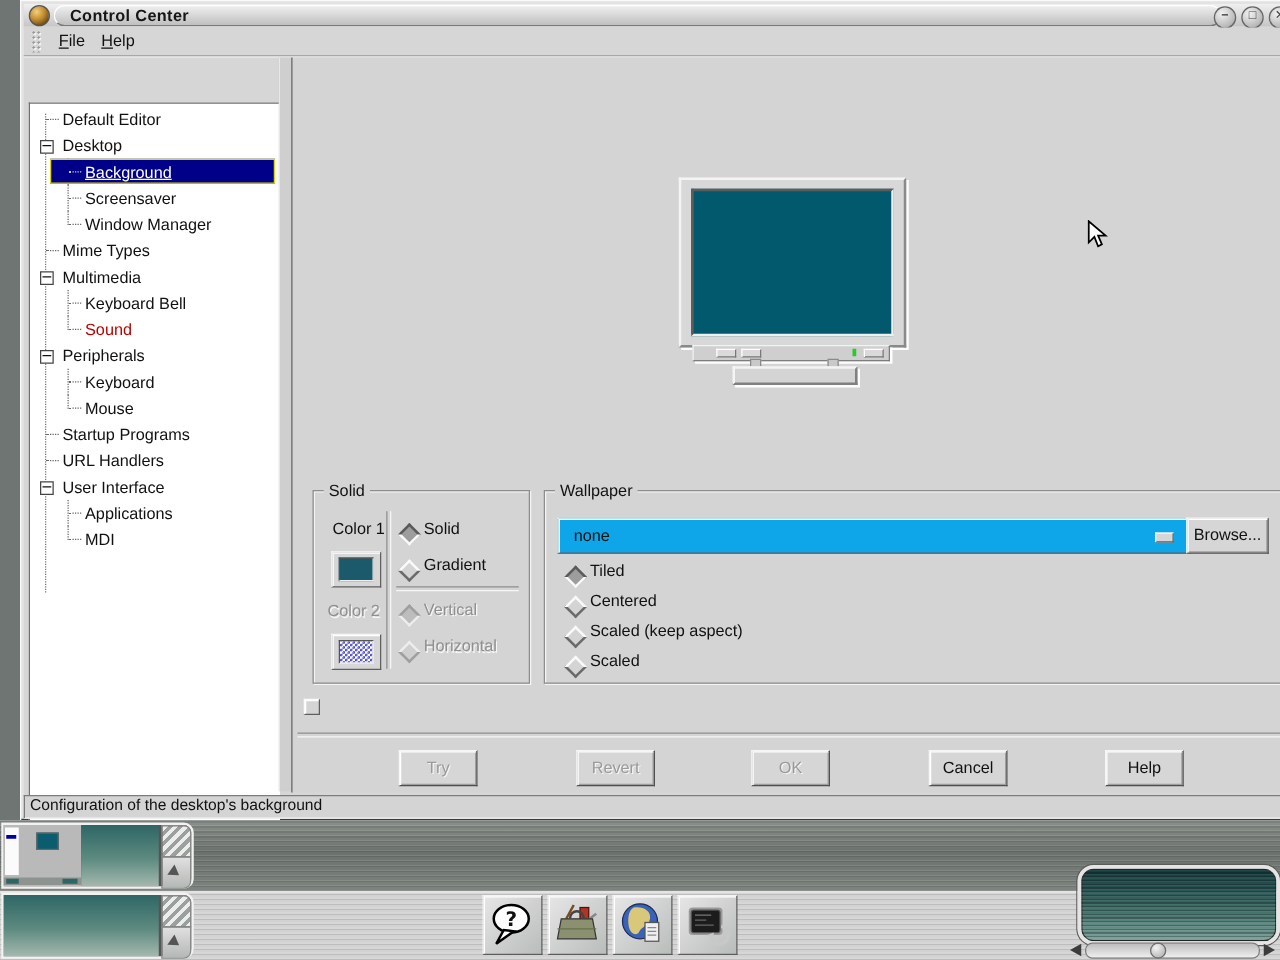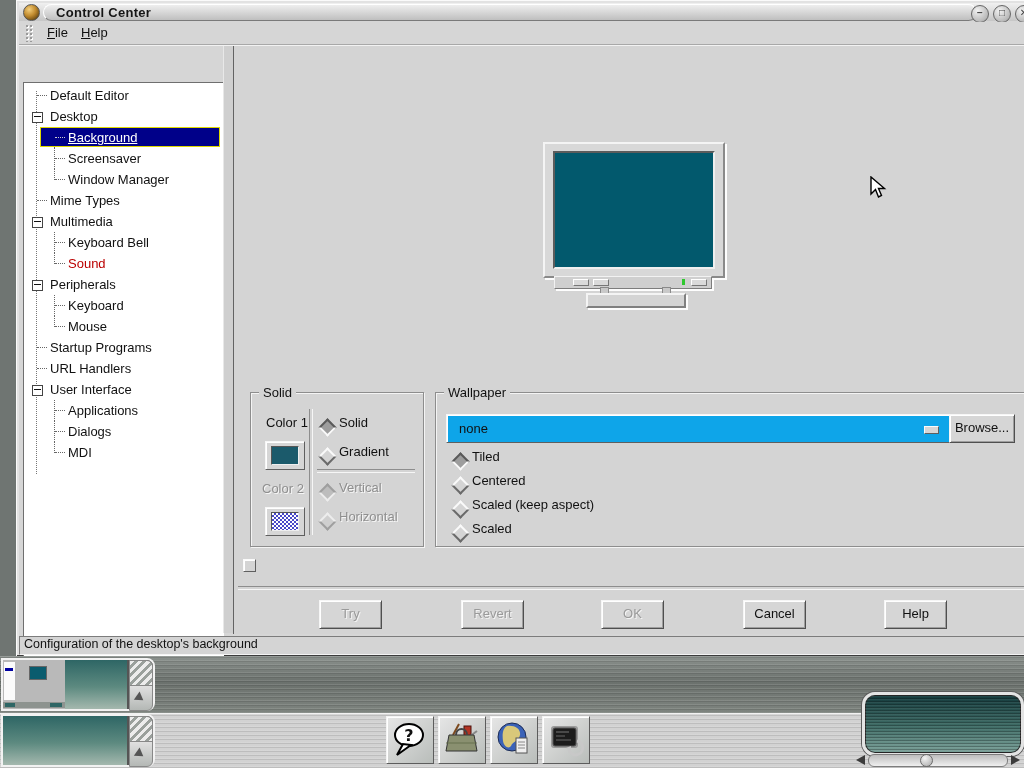--- a/index.html
+++ b/index.html
@@ -274,25 +274,20 @@
       <div class="trow">
         <span class="exp"></span>
         <span class="lbl">User Interface</span>
         </div>
       <div class="trow child">
         <span class="cline"></span>
           <span class="dash"></span>
         <span class="lbl">Applications</span>
         </div>
       <div class="trow child">
-        <span class="cline"></span>
-          <span class="dash"></span>
-        <span class="lbl">Dialogs</span>
-        </div>
-      <div class="trow child">
         <span class="cline half"></span>
           <span class="dash"></span>
         <span class="lbl">MDI</span>
         </div>
     </div>
   </div>
 
   <div id="gutter" class="abs"></div>
 
   <div id="main" class="abs">

